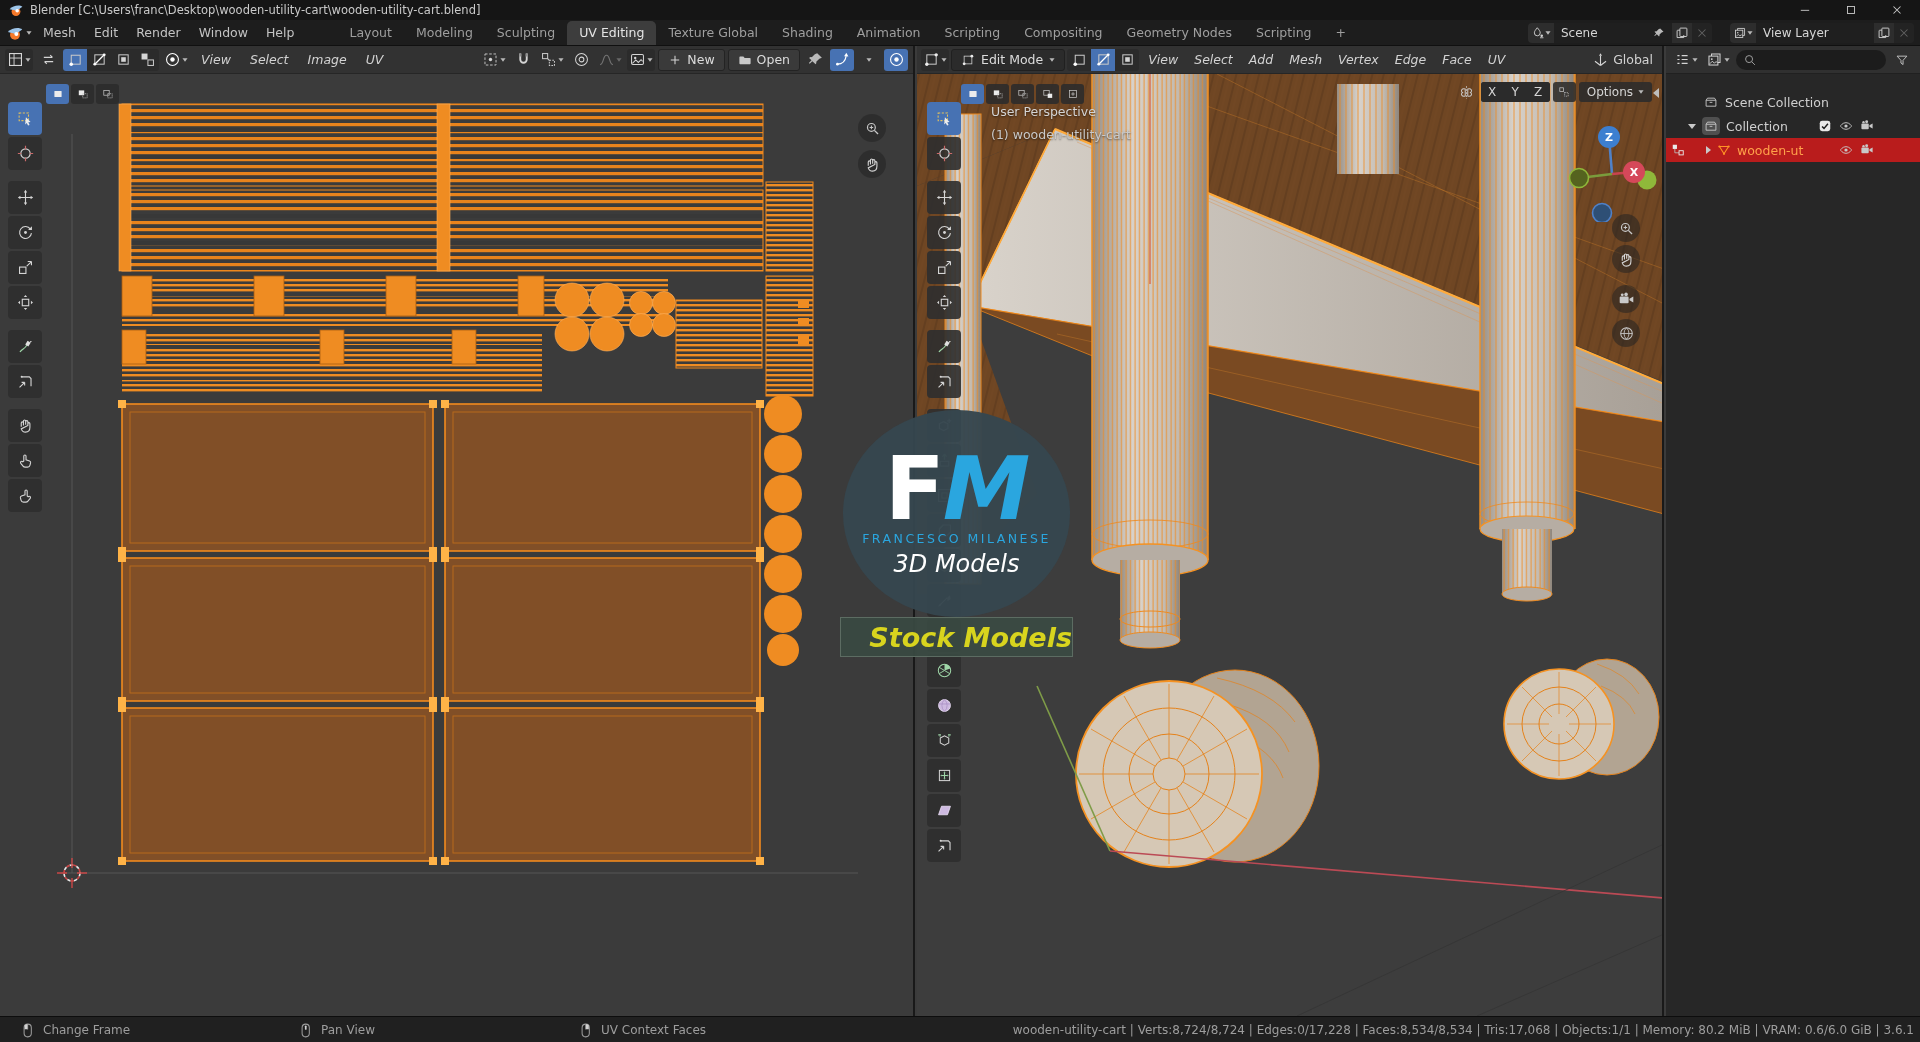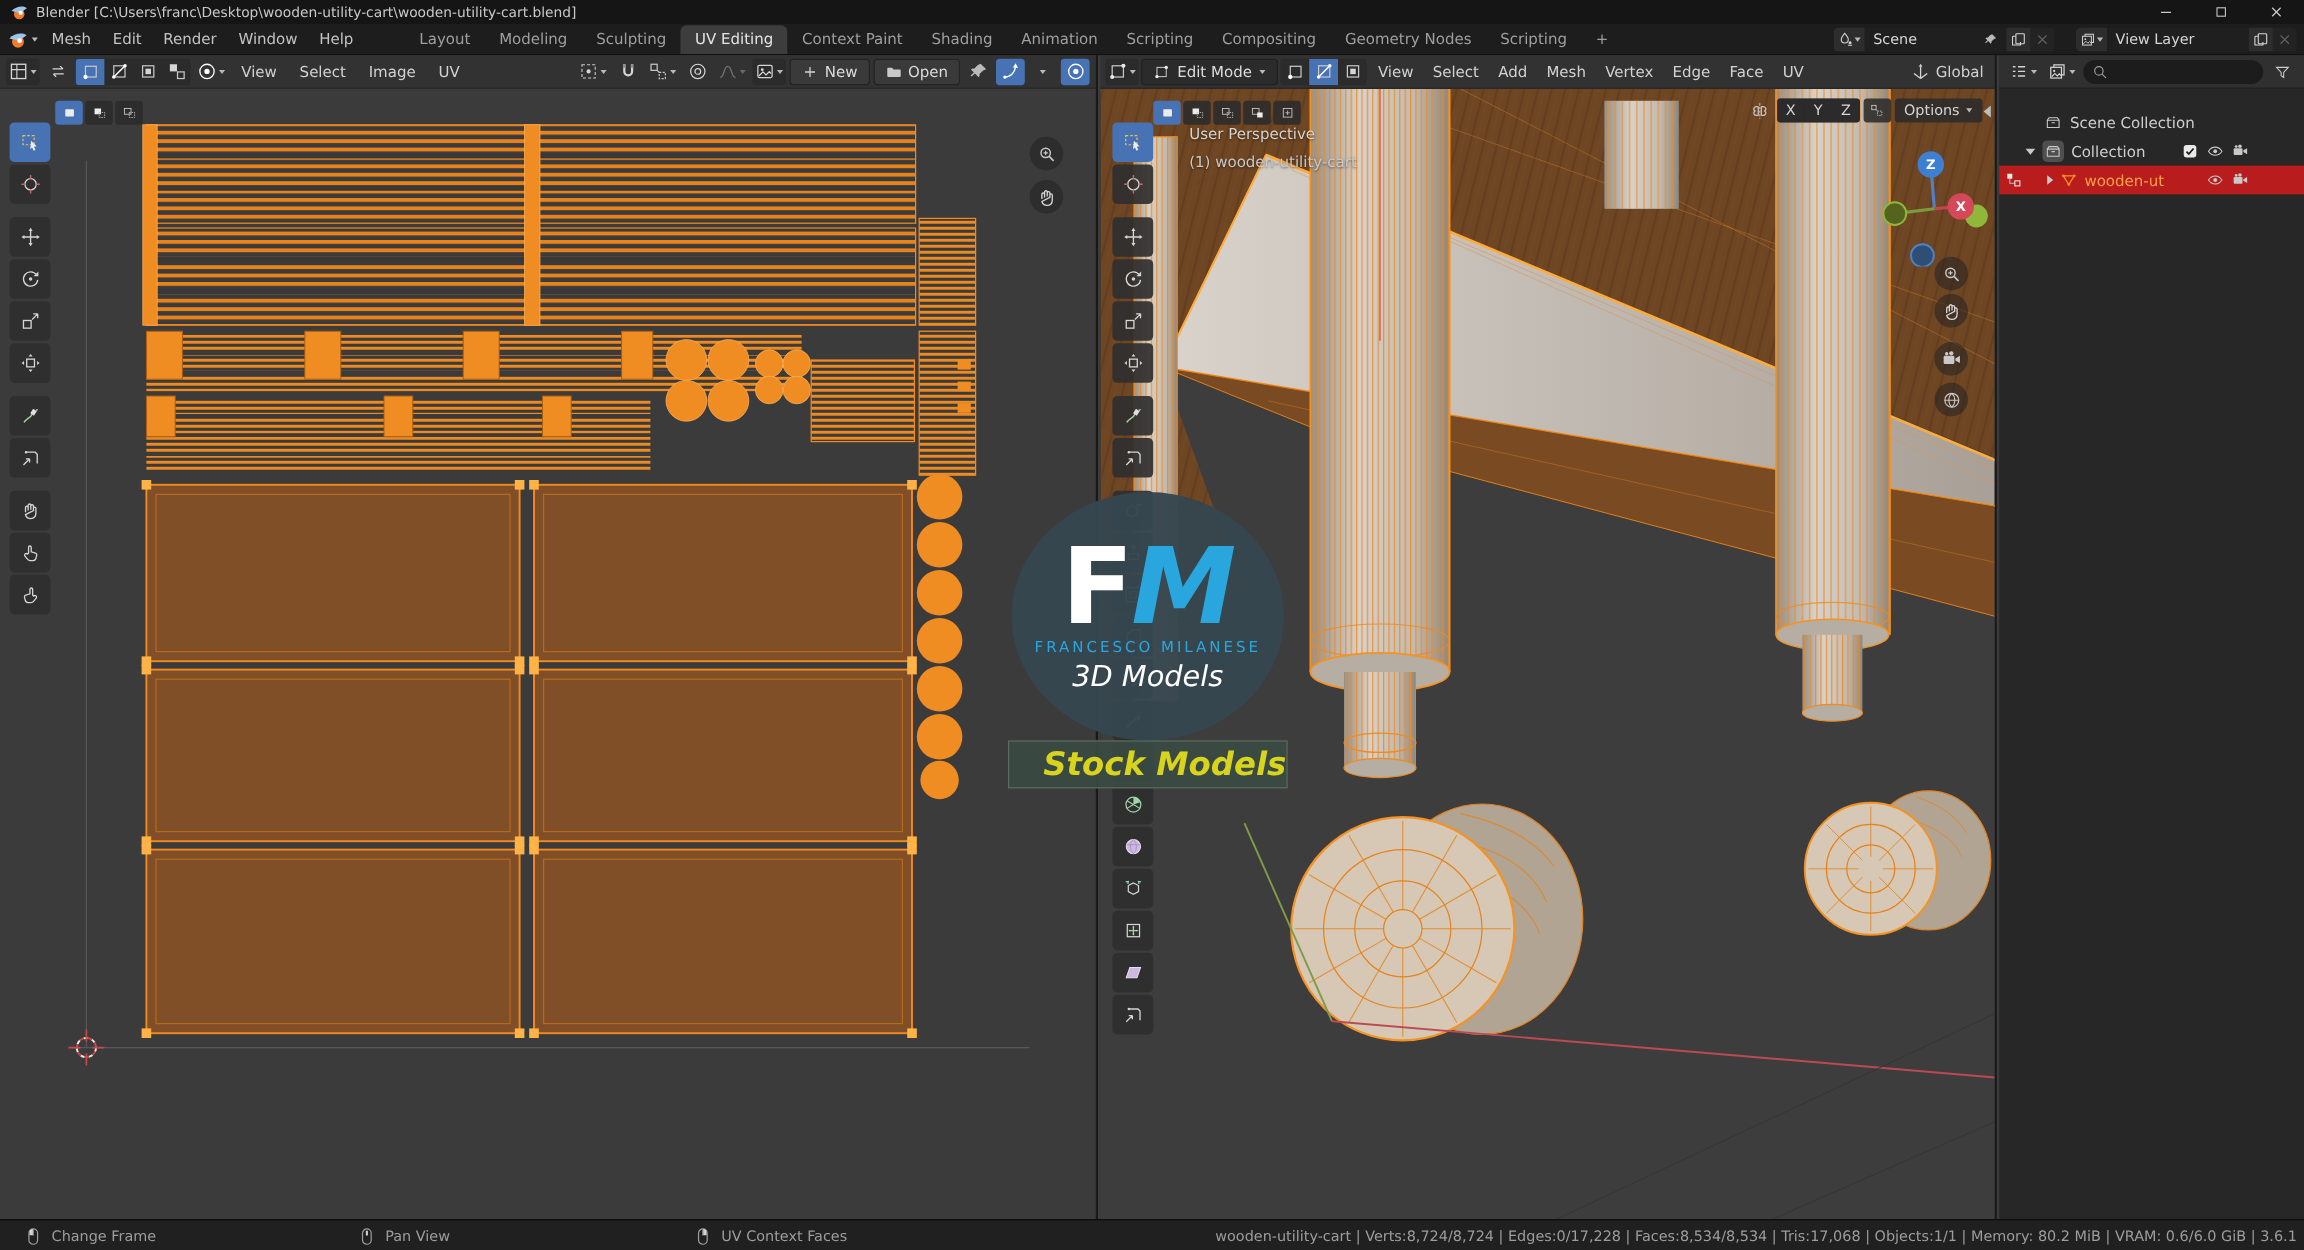--- a/index.html
+++ b/index.html
@@ -28,21 +28,21 @@
 .dim { opacity:.4; }
 
 
 .main { position:relative; height:970px; background:#3b3b3b; }
 .editor { position:absolute; top:0; height:970px; }
 #uv-editor { left:0; width:915px; border-right:2px solid #191919; }
 #v3d { left:917px; width:747px; border-right:2px solid #191919; }
 #outliner { left:1666px; width:254px; background:#272727; }
 
 .ed-header { position:absolute; left:0; right:0; top:0; height:28px; background:#323232; border-bottom:1px solid #262626; display:flex; align-items:center; gap:3px; padding:0 5px; z-index:20; font-size:12.5px; color:#d2d2d2; }
-.hmenu { padding:0 8px; height:100%; display:flex; align-items:center; color:#d2d2d2; }
+.hmenu { padding:0 8px; height:100%; display:flex; align-items:center; color:#d2d2d2;font-style:italic; }
 .ibtn { height:22px; min-width:24px; background:transparent; border-radius:3px; display:flex; align-items:center; justify-content:center; gap:1px; padding:0 2px; }
 .ibtn.raised { background:#2b2b2b; }
 .ibtn.act { background:#4772b3; }
 .btn-grp { display:flex; background:#2b2b2b; border-radius:3px; overflow:hidden; height:22px; }
 .btn-grp .ibtn { border-radius:0; }
 .txtbtn { height:22px; background:#3a3a3a; border:1px solid #232323; border-radius:3px; color:#dcdcdc; display:flex; align-items:center; gap:5px; padding:0 9px; font-size:12.5px; }
 .caret { width:0; height:0; border-left:3.5px solid transparent; border-right:3.5px solid transparent; border-top:4.5px solid #b9b9b9; }
 .caret-mini { transform:scale(.85); }
 .canvas { position:absolute; left:0; right:0; top:28px; bottom:0; overflow:hidden; background:#3b3b3b; }
 
@@ -439,21 +439,21 @@
     <span class="mi">Mesh</span>
     <span class="mi">Edit</span>
     <span class="mi">Render</span>
     <span class="mi">Window</span>
     <span class="mi">Help</span>
     <div class="tabs">
       <span class="ws-tab">Layout</span>
       <span class="ws-tab">Modeling</span>
       <span class="ws-tab">Sculpting</span>
       <span class="ws-tab active">UV Editing</span>
-      <span class="ws-tab">Context Paint</span>
+      <span class="ws-tab">Texture Global</span>
       <span class="ws-tab">Shading</span>
       <span class="ws-tab">Animation</span>
       <span class="ws-tab">Scripting</span>
       <span class="ws-tab">Compositing</span>
       <span class="ws-tab">Geometry Nodes</span>
       <span class="ws-tab">Scripting</span>
       <span class="ws-tab">+</span>
     </div>
     <div class="topbar-right">
       <div class="id-widget">

